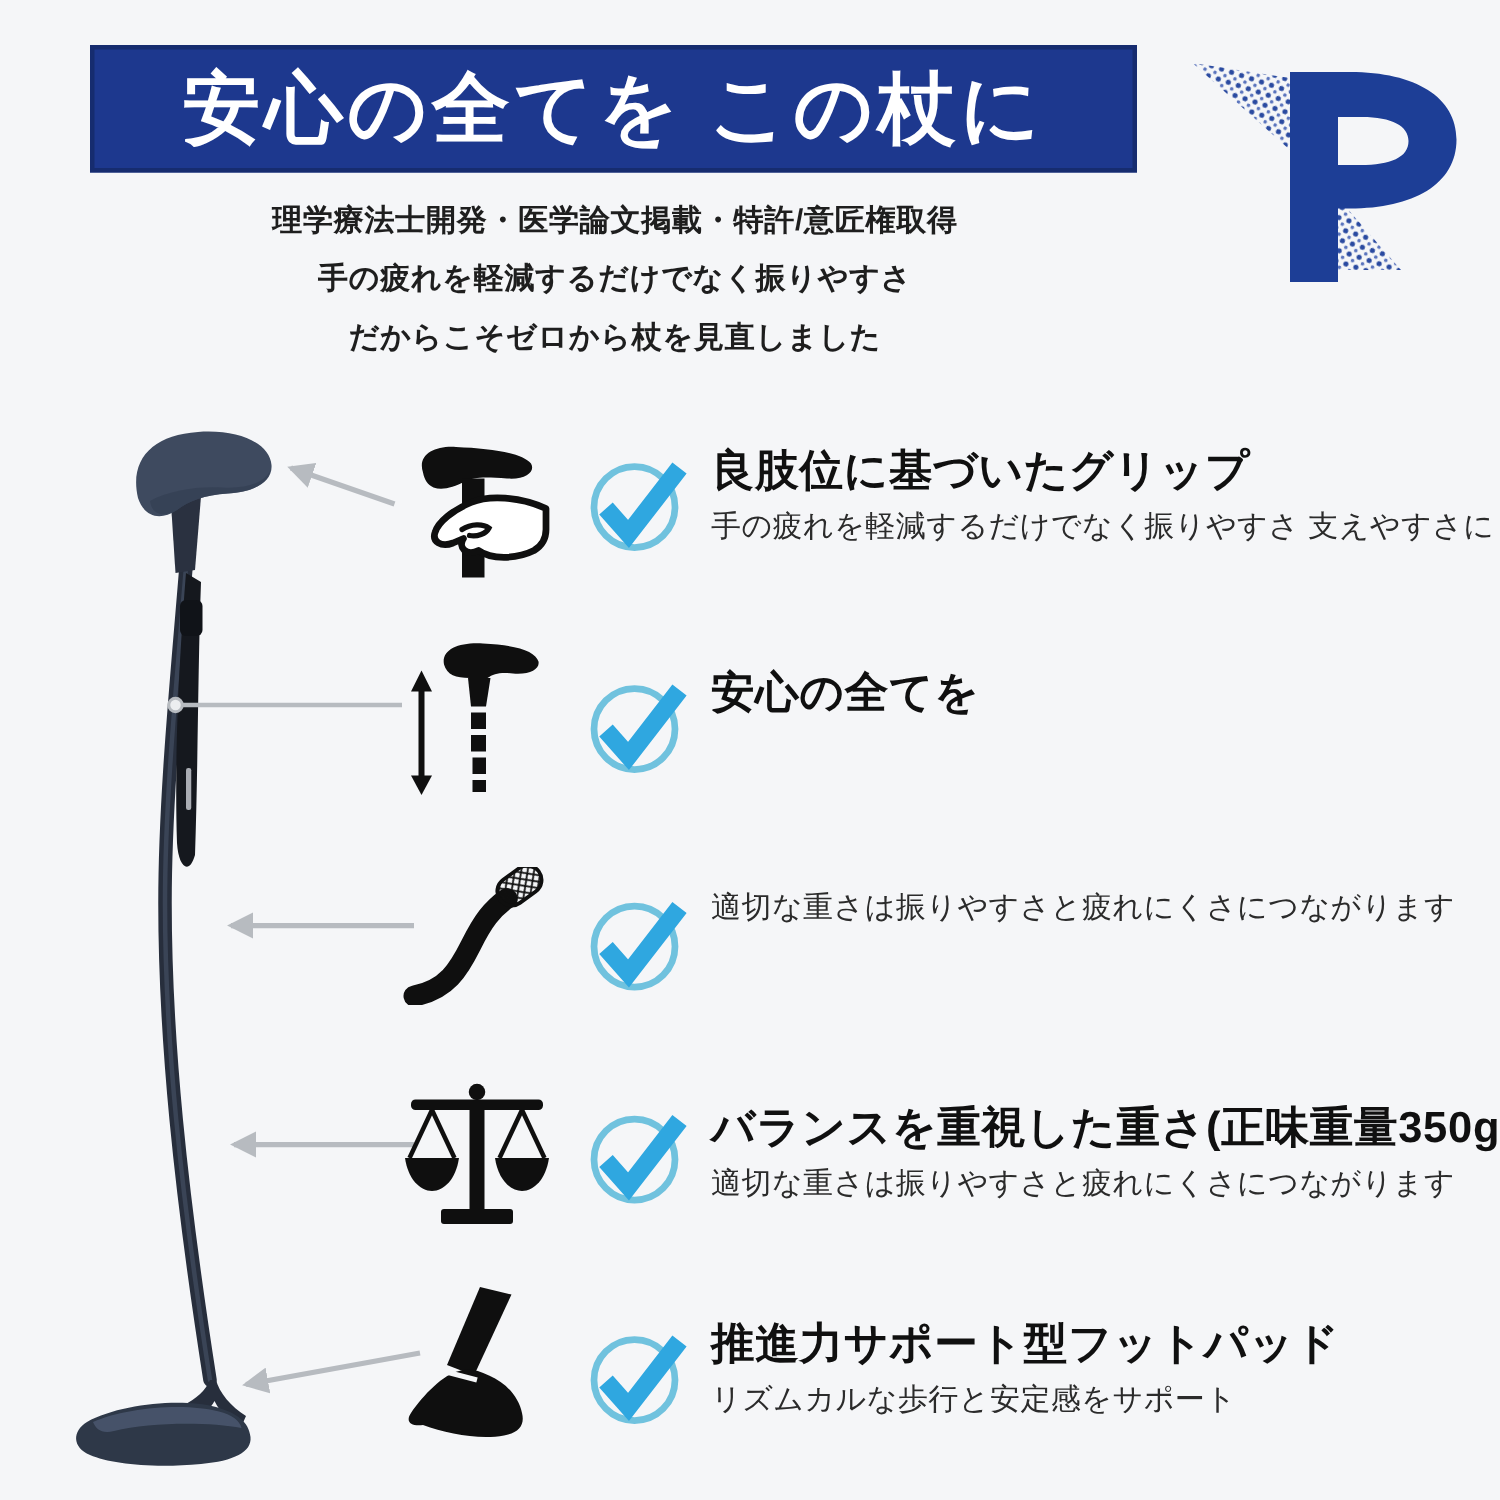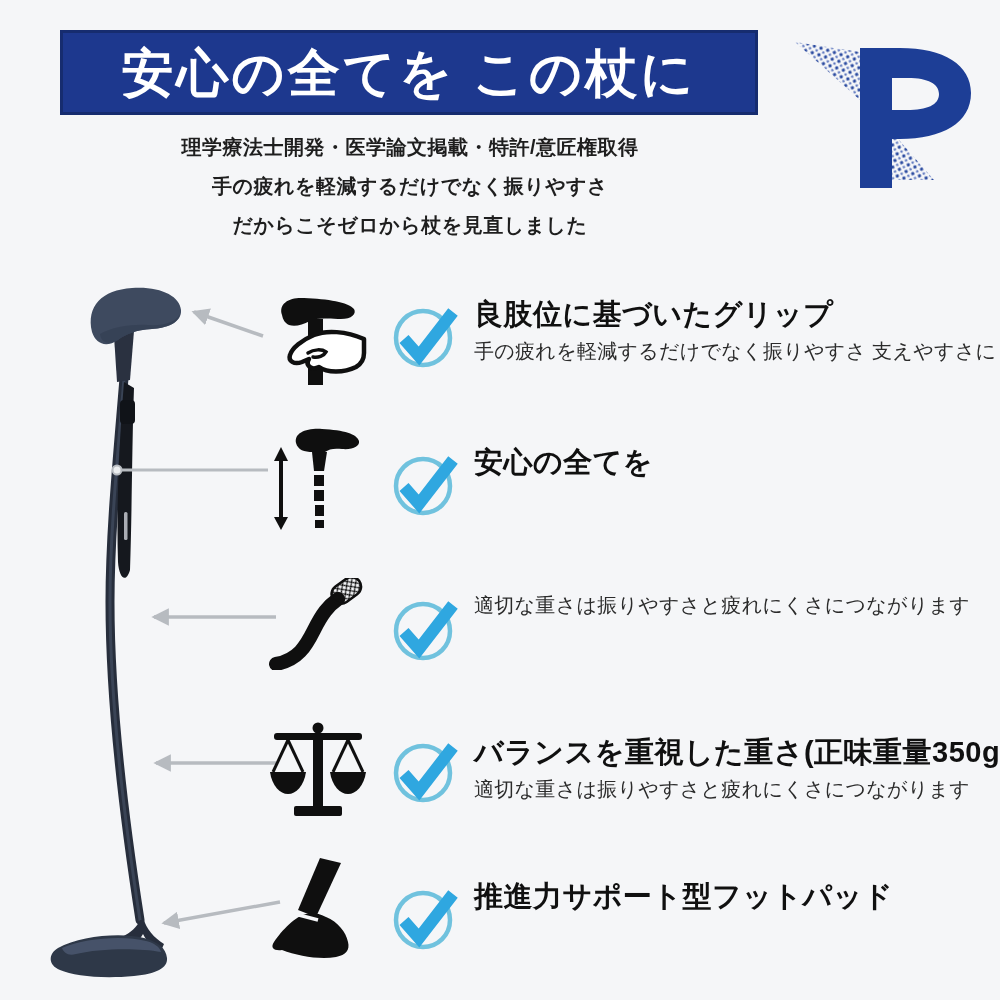--- a/index.html
+++ b/index.html
@@ -190,16 +190,17 @@
       <polygon points="52,2 73,7 48,61 30,54" fill="#0f0f0f"></polygon>
       <path d="M38,58 C28,60 14,74 6,86 C2,92 6,95 14,94 C30,100 52,104 68,101 C78,99 82,94 80,86 C78,76 70,66 58,61 C50,57 44,56 38,58 Z" fill="#0f0f0f"></path>
       <line x1="27" y1="58" x2="50" y2="64" stroke="#f5f6f8" stroke-width="3.5"></line>
     </svg>
     <svg class="f-check" style="top:31px" viewBox="0 0 72 72">
       <circle cx="33" cy="39" r="27" fill="none" stroke="#70c2de" stroke-width="4.5"></circle>
       <path d="M14,40 L29,57 L63,13" fill="none" stroke="#2fa7e0" stroke-width="12"></path>
     </svg>
     <div class="f-text" style="top:29px">
       <div class="f-title">推進力サポート型フットパッド</div>
+      <div class="f-desc">リズムカルな歩行と安定感をサポート</div>
     </div>
   </div>
 
 </div>
 
 </body></html>

